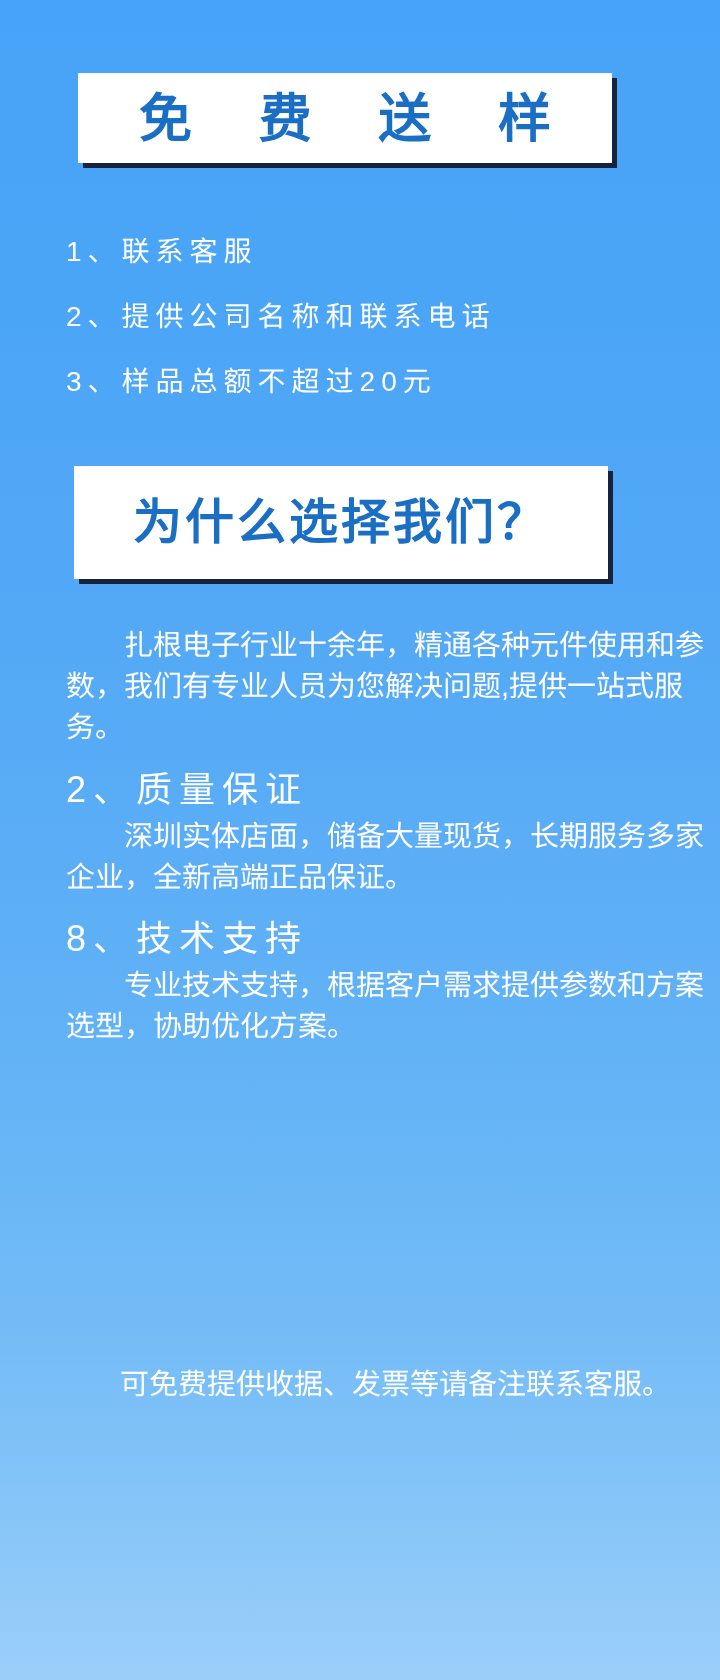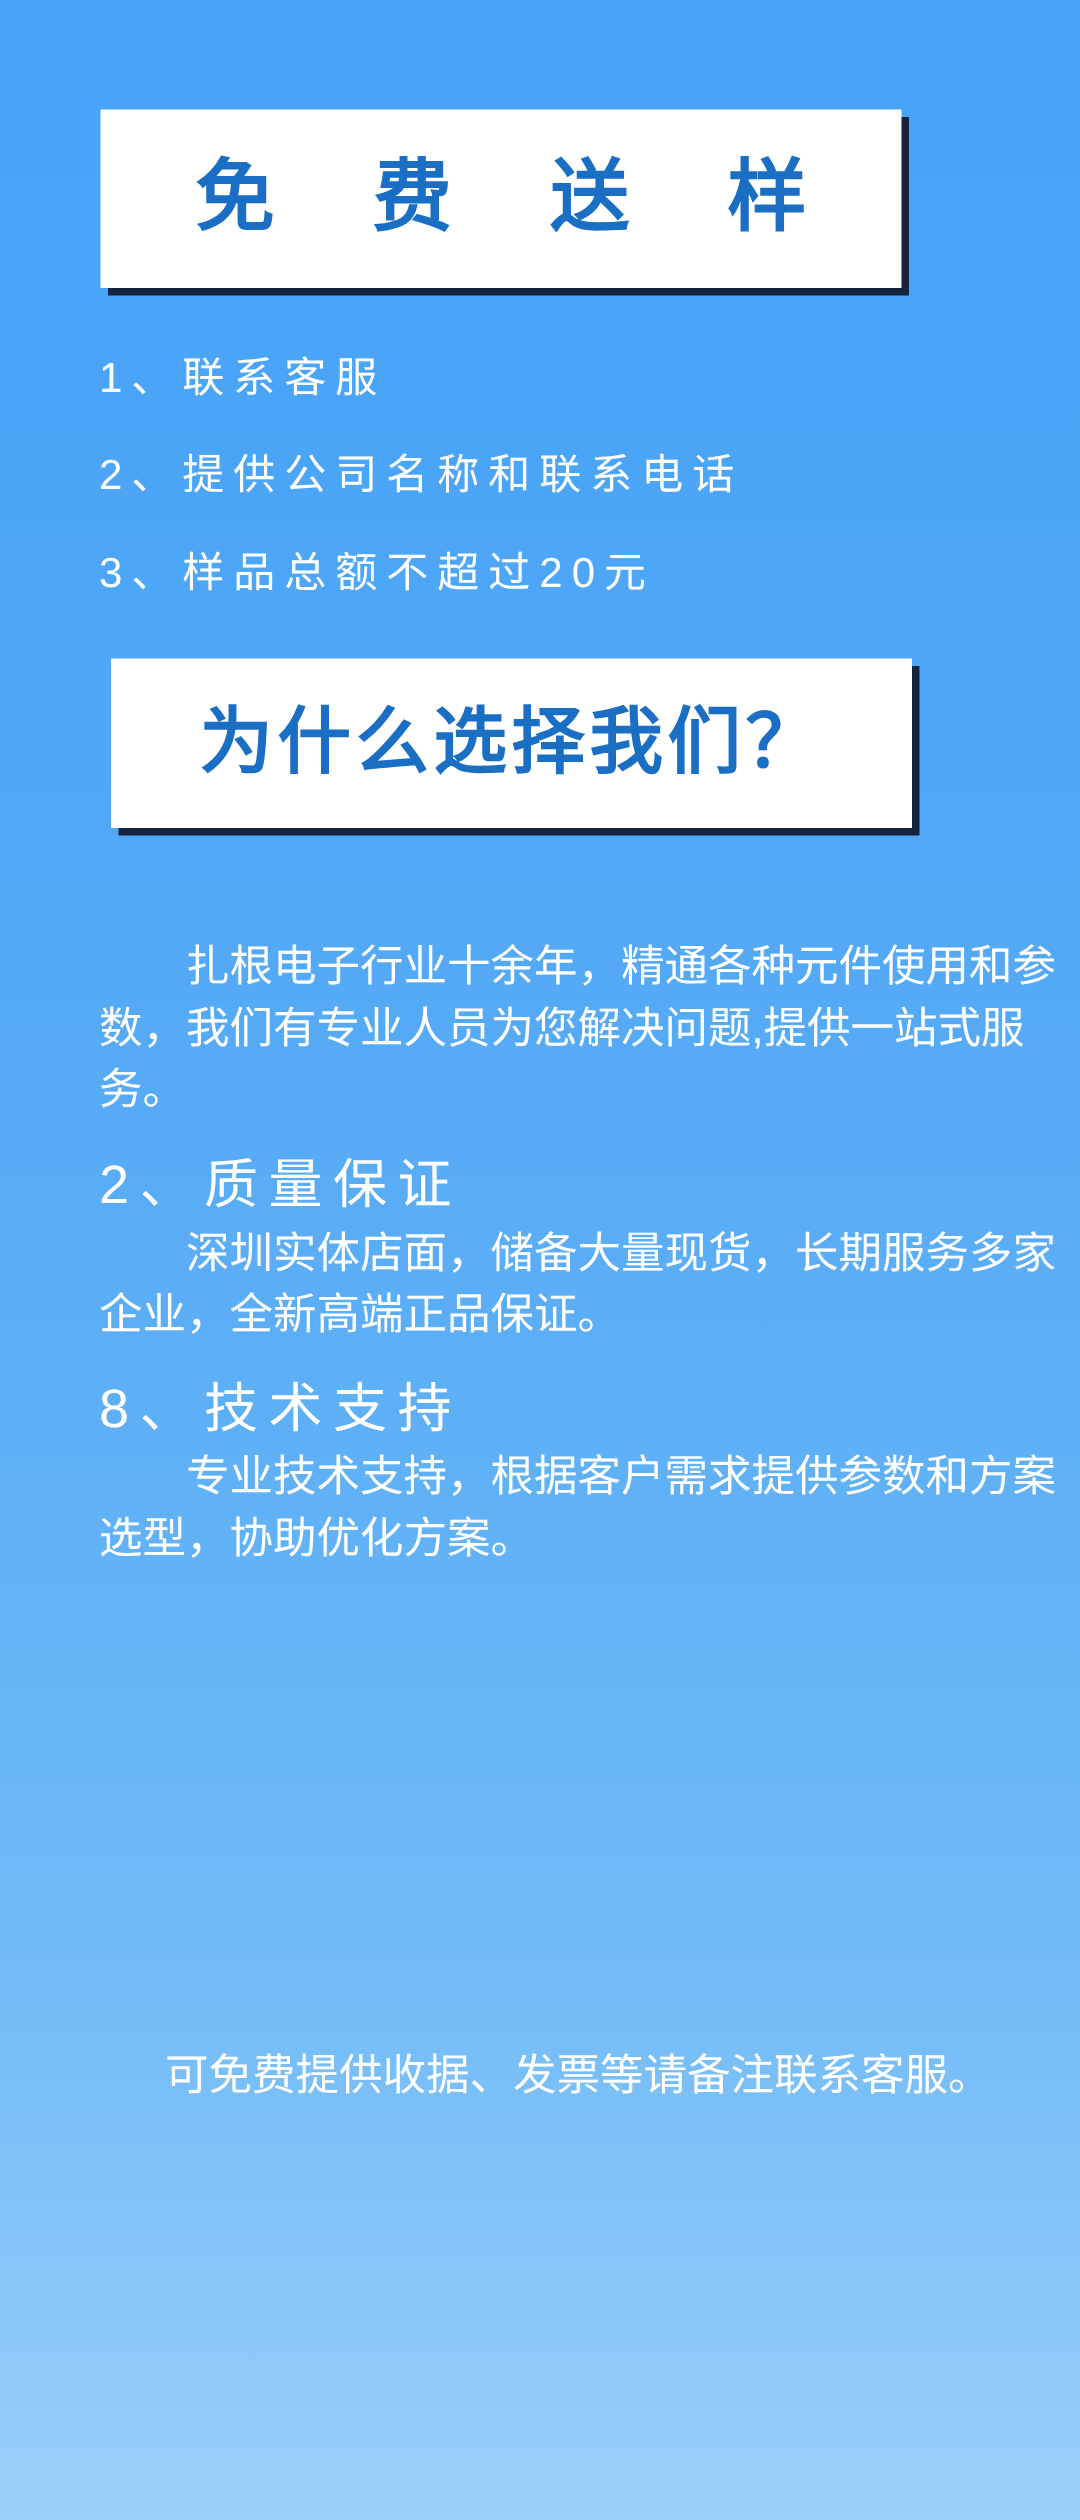--- a/index.html
+++ b/index.html
@@ -41,35 +41,34 @@
     box-sizing: border-box;
   }
   .banner-text {
     color: #1a6fc4;
     font-weight: bold;
     white-space: nowrap;
     line-height: 1;
   }
 
   #banner-1 {
-    left: 67px;
+    left: 78px;
     top: 73px;
     width: 534px;
-    height: 119px;
-    font-family: Liberation Serif, serif;
+    height: 90px;
   }
   #banner-1 .banner-text {
     font-size: 53px;
     letter-spacing: 26px;
     text-indent: 26px;
   }
 
   #banner-2 {
     left: 74px;
-    top: 439px;
+    top: 466px;
     width: 534px;
     height: 113px;
   }
   #banner-2 .banner-text {
     font-size: 49px;
     letter-spacing: 3px;
   }
 
   #banner-3 {
     left: 74px;
@@ -121,21 +120,21 @@
     font-size: 29px;
     line-height: 1.42;
     text-indent: 2em;
     margin: 0;
     letter-spacing: 0px;
   }
 
   
   .footer-notes {
     position: absolute;
-    left: 52px;
+    left: 62px;
     top: 1363px;
     width: 620px;
   }
   .footer-line {
     color: #ffffff;
     font-size: 29px;
     line-height: 1.45;
     text-indent: 2em;
     margin: 0 0 12px 0;
   }

